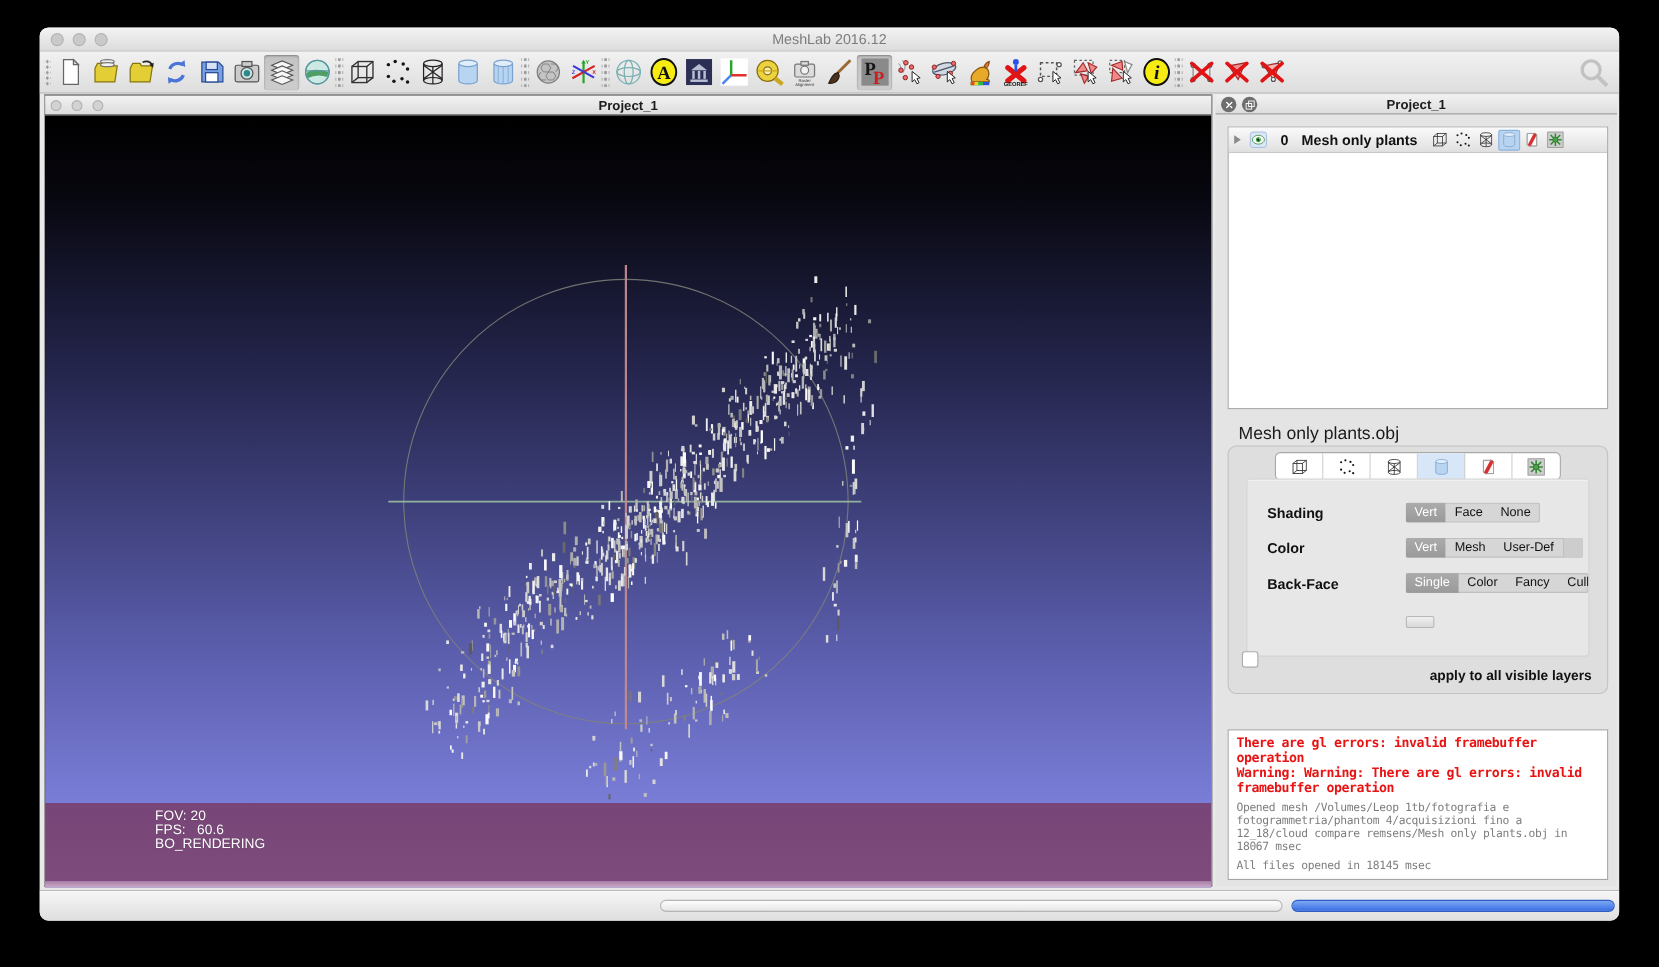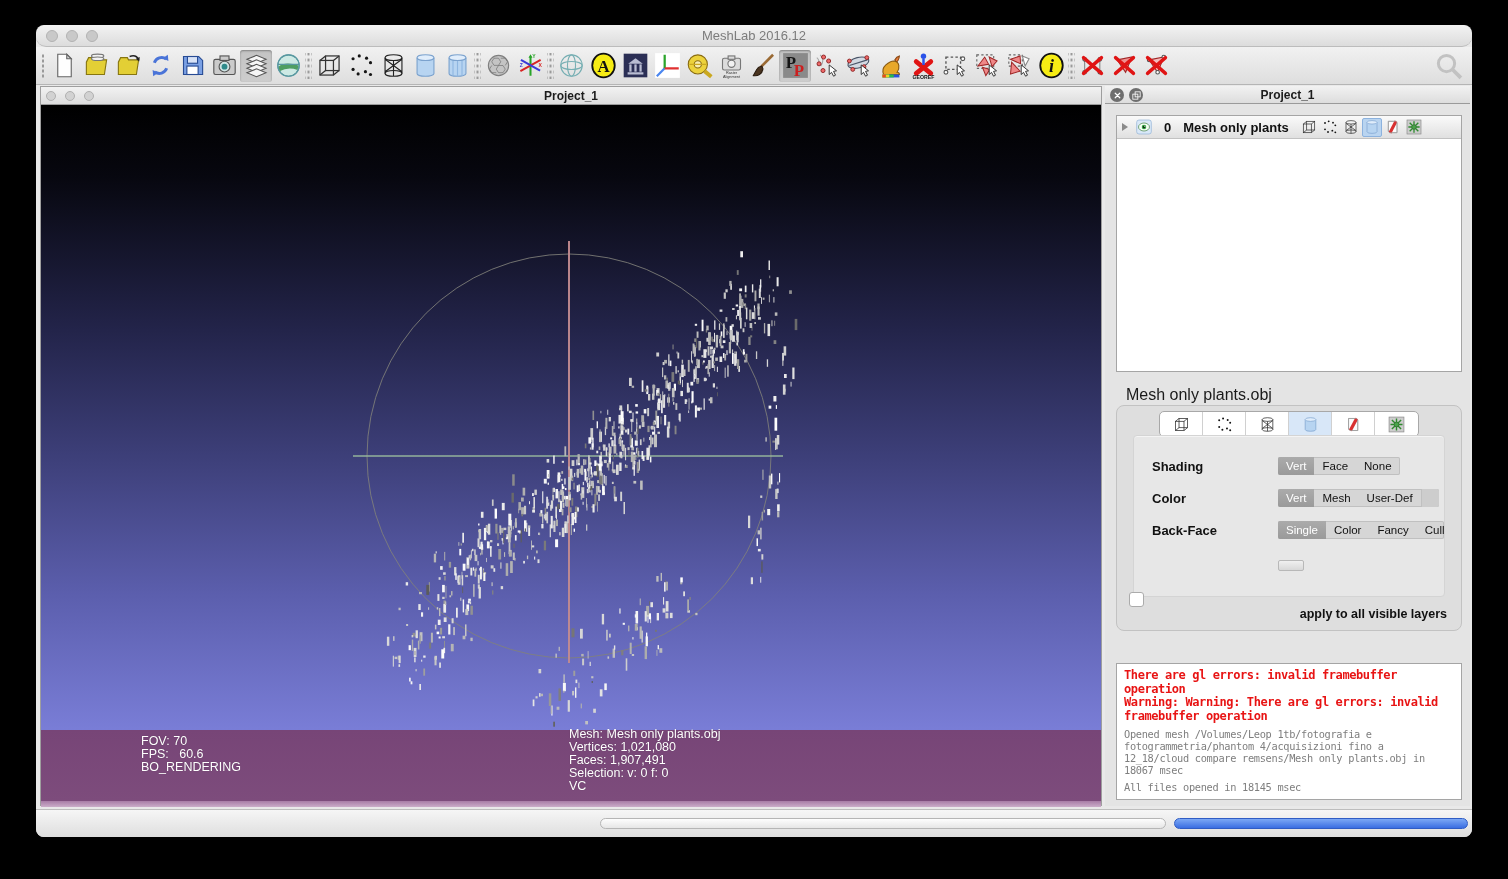--- a/index.html
+++ b/index.html
@@ -5,21 +5,21 @@
   html,body { margin:0; padding:0; background:#000; }
   * { box-sizing:border-box; }
   body { font-family:"Liberation Sans", sans-serif; }
   .screen { position:relative; width:1508px; height:879px; background:#000; overflow:hidden; }
 
   .window { position:absolute; left:36px; top:25px; width:1436px; height:812px;
     background:#e9e9e9; border-radius:8px; overflow:hidden; box-shadow:0 10px 30px rgba(0,0,0,.6); }
 
   
   .titlebar { position:absolute; left:0; top:0; right:0; height:22px;
-    background:linear-gradient(#f3f3f3,#dcdcdc); border-bottom:1px solid #bcbcbc;border-radius:10px; }
+    background:linear-gradient(#f3f3f3,#dcdcdc); border-bottom:1px solid #bcbcbc; }
   .lights { position:absolute; left:10px; top:5px; display:flex; gap:8px; }
   .light { width:12px; height:12px; border-radius:50%; background:#c9c9c9; border:1px solid #b2b2b2; }
   .win-title { position:absolute; left:0; right:0; top:0; height:22px; line-height:22px;
     text-align:center; font-size:13px; color:#7c7c7c; }
 
   
   .toolbar { position:absolute; left:0; top:22px; right:0; height:38px;
     background:linear-gradient(#f1f1f1,#dedede); border-bottom:1px solid #b5b5b5;
     display:flex; align-items:center; padding:0 6px 0 4px; }
   .tb-handle { width:6px; height:26px; margin-right:2px;
@@ -1385,22 +1385,21 @@
             <rect x="734.2" y="332.1" width="0.9" height="11.9" fill="rgb(228,228,228)"></rect>
             <rect x="724.4" y="331.3" width="1.4" height="4.3" fill="rgb(191,191,191)"></rect>
             <rect x="742.6" y="240.3" width="2.6" height="9.3" fill="rgb(206,206,206)"></rect>
             <rect x="720.3" y="455.4" width="1.3" height="11.4" fill="rgb(90,90,90)"></rect>
             <rect x="719.2" y="421.7" width="1.4" height="11.7" fill="rgb(200,200,200)"></rect>
             <rect x="743.0" y="268.0" width="2.7" height="4.0" fill="rgb(233,233,233)"></rect>
             <rect x="727.6" y="299.6" width="2.7" height="3.1" fill="rgb(253,253,253)"></rect>
           </svg>
         <div class="strip-main"></div>
         <div class="strip-edge"></div>
-        <div class="hud hud-left" id="hud-left"><div>FOV: 70</div><div>FPS:   60.6</div><div>BO_RENDERING</div></div>
-        <div class="hud hud-right" id="hud-right"><div>Mesh: Mesh only plants.obj</div><div>Vertices: 1,021,080</div><div>Faces: 1,907,491</div><div>Selection: v: 0 f: 0</div><div>VC</div></div>
+        <div class="hud hud-left" id="hud-left"><div>FOV: 20</div><div>FPS:   60.6</div><div>BO_RENDERING</div></div>
       </div>
     </div>
 
     <div class="dock">
       <div class="dock-titlebar">
         <div class="dk-btns">
           <span class="dk-btn" id="dk-close">
               <svg viewBox="0 0 24 24">
                 <g stroke="#fff" stroke-width="2.6" stroke-linecap="round">
                   <path d="M7 7l10 10M17 7L7 17"></path>

